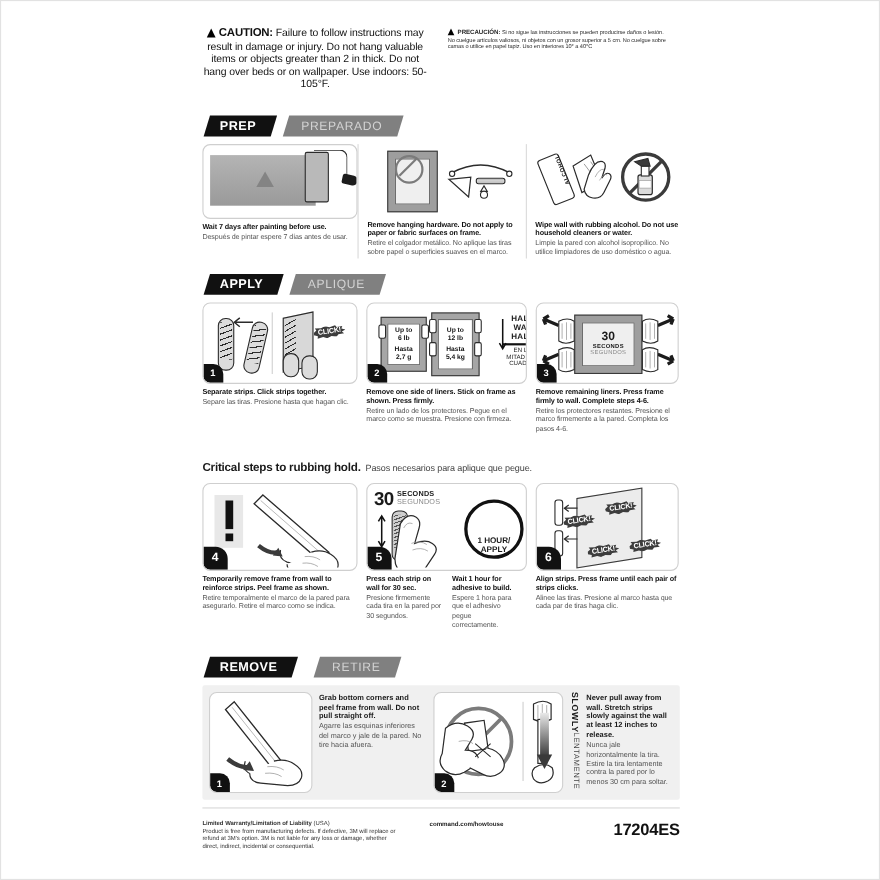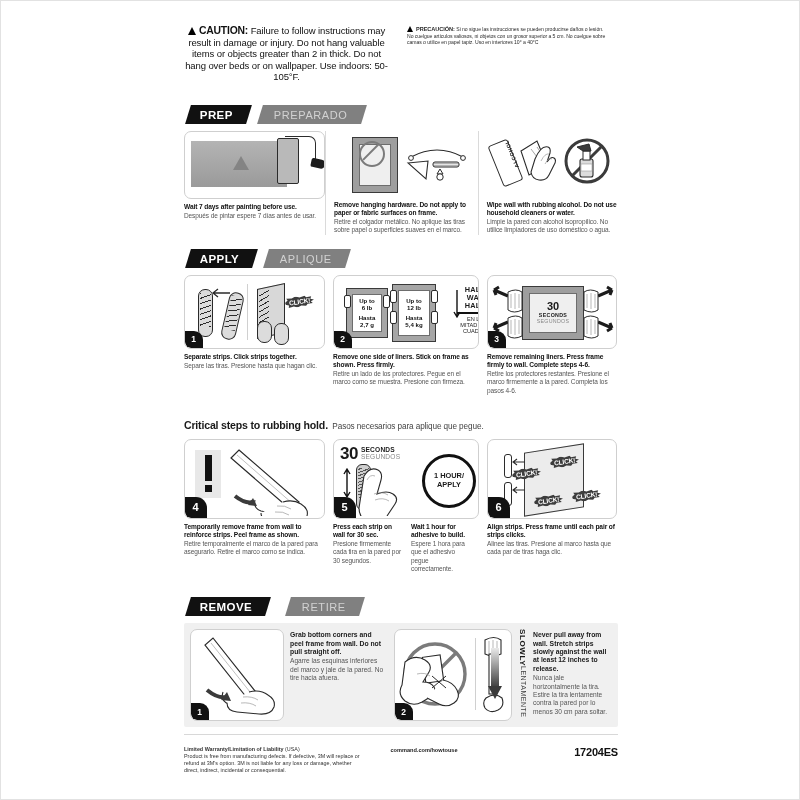--- a/index.html
+++ b/index.html
@@ -220,21 +220,21 @@
 
   
   .removebody{background:#f0f0f0;padding:6px;border-radius:2px;}
 
   
   .footer{display:flex;margin-top:11px;align-items:flex-start;}
   .fwarranty{width:180px;}
   .fwarranty .t{font-size:5.4px;line-height:7px;color:#333;}
   .fwarranty .b{font-weight:bold;}
   .fsite{width:120px;text-align:center;font-size:5.6px;font-weight:bold;color:#222;padding-top:1px;}
-  .fcode{flex:1;text-align:right;font-size:11px;font-weight:bold;letter-spacing:-0.2px;color:#111;}
+  .fcode{flex:1;text-align:right;font-size:15px;font-weight:bold;letter-spacing:-0.2px;color:#111;}
   .critical{margin:0 0 6px 0;}
   .critical .en{font-weight:bold;font-size:10.6px;letter-spacing:-0.2px;}
   .critical .es{font-size:8.2px;color:#444;letter-spacing:-0.1px;}
   .divider{height:1px;background:#d8d8d8;margin:7px 0 6px;}
 </style>
 </head>
 <body>
 
 <div class="page">
  <div class="sheet">
@@ -505,21 +505,21 @@
          </svg>
          <div style="position:absolute;left:22px;top:24px;width:13px;height:44px;background:#cfcfcf;border:1.2px solid #2b2b2b;border-radius:6px;">
            <div style="position:absolute;left:1px;top:3px;right:1px;height:30px;background:repeating-linear-gradient(-20deg,#555 0px,#555 1px,transparent 1px,transparent 3px);"></div>
          </div>
          <svg style="position:absolute;left:24px;top:22px;" width="54" height="54">
            <path d="M6 14 q6 -10 14 -6 q5 3 3 10 l-4 14 q10 -4 16 0 q6 4 2 10 l-8 12 q-6 8 -16 6 q-12 -2 -12 -14 z" stroke="#2b2b2b" stroke-width="1.1" fill="#fff"></path>
            <path d="M16 32 q8 -3 14 1" stroke="#9a9a9a" stroke-width="0.7" fill="none"></path>
            <path d="M17 38 q8 -3 14 1" stroke="#9a9a9a" stroke-width="0.7" fill="none"></path>
            <path d="M9 18 q3 -6 8 -4" stroke="#9a9a9a" stroke-width="0.7" fill="none"></path>
          </svg>
-         <div class="clock" style="left:88px;top:14px;">
+         <div class="clock" style="left:88px;top:14px;align-items:flex-end;">
            <div class="t">
              <div>1 HOUR/</div>
              <div>APPLY</div>
            </div>
          </div>
          <div class="stepnum big">5</div>
        </div>
        <div class="cap" style="display:flex;gap:8px;">
          <div style="width:70px;">
            <div class="en">Press each strip on wall for 30 sec.</div>

